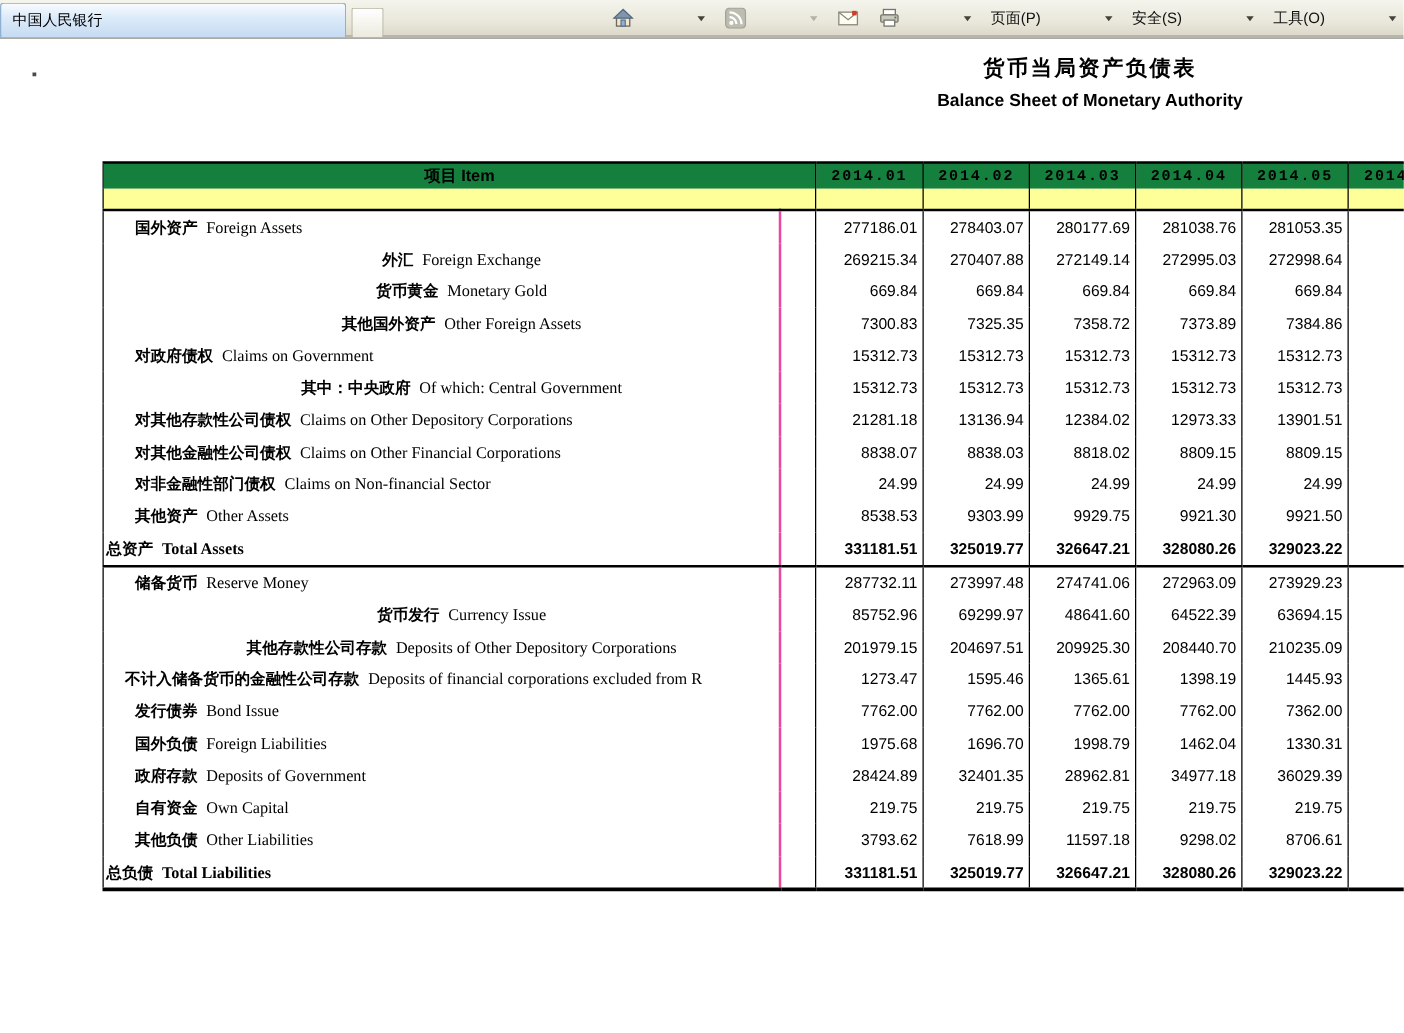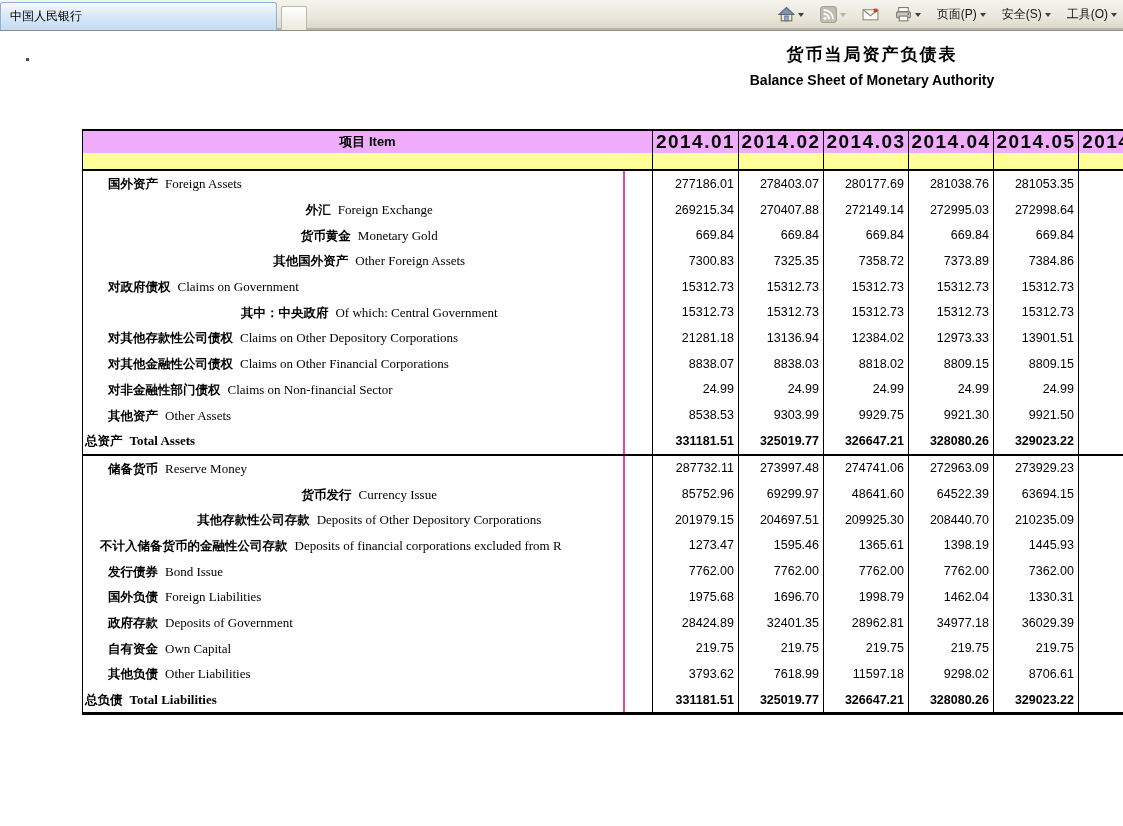--- a/index.html
+++ b/index.html
@@ -20,41 +20,41 @@
     border:1px solid #8fb0d3; border-bottom:none; border-radius:3px 3px 0 0;
     display:flex; align-items:center; padding-left:9px;
     font-size:12px; color:#000;
   }
   .newtab {
     position:absolute; left:281px; top:6px; width:26px; height:24px; box-sizing:border-box;
     background:linear-gradient(#ffffff,#eceadd); border:1px solid #bab8a7; border-bottom:none;
     border-radius:2px 2px 0 0;
   }
   .cmdbar { position:absolute; right:1px; top:0; height:29px; display:flex; align-items:center; }
-  .cmdbtn { display:flex; align-items:center; padding:2px 5px; font-size:12px; color:#111; white-space:nowrap; }
+  .cmdbtn { display:flex; align-items:center; padding:2px 5px; font-size:12px; color:#111; white-space:nowrap;gap:48px; }
   .caret { width:0; height:0; border-left:3px solid transparent; border-right:3px solid transparent; border-top:4px solid #44413a; margin-left:3px; }
   .caret.pale { border-top-color:#b3b2a8; }
   .icon16 { width:17px; height:17px; display:block; }
   .gap6 { width:6px; }
   
   .dot-artifact { position:absolute; left:26px; top:58px; width:3px; height:3px; background:#4a4a4a; }
   .titles { position:absolute; left:672px; top:43px; width:400px; text-align:center; color:#000; }
   .title-zh { font-size:17px; font-weight:bold; letter-spacing:2px; }
   .title-en { font-size:14px; font-weight:bold; margin-top:6px; }
   
   .sheet { position:absolute; left:82px; top:129px; }
   table.bs { border-collapse:collapse; table-layout:fixed; width:1082px; }
   .bs col.c-item { width:541px; } .bs col.c-gap { width:29px; }
   .bs col.c-v1 { width:86px; } .bs col.c-v { width:85px; } .bs col.c-v6 { width:86px; }
   .bs thead th {
-    background:#f0abfc; border-top:2px solid #000; height:20px; padding:0;
+    background:#15803d; border-top:2px solid #000; height:20px; padding:0;
     font-size:13px; font-weight:bold; color:#000; text-align:center; vertical-align:middle;
   }
   .bs thead th.item-h { border-left:1px solid #000; }
-  .bs thead th.date-h { border-left:1px solid #000; font-family:Liberation Sans, sans-serif; letter-spacing:1.5px; font-size:19px; }
+  .bs thead th.date-h { border-left:1px solid #000; font-family:Liberation Mono, monospace; letter-spacing:1.5px; font-size:12px; }
   .bs tr.yellow td { background:#ffff99; border-bottom:2px solid #000; height:16px; padding:0; }
   .bs tr.yellow td.item-y { border-left:1px solid #000; }
   .bs tr.yellow td.date-y { border-left:1px solid #000; }
   .bs tbody td { height:25.7px; padding:0; vertical-align:middle; color:#000; }
   .bs td.item { border-left:1px solid #000; border-right:2px solid #ec4899; white-space:nowrap; overflow:hidden; }
   .bs td.gapcell { border:none; }
   .bs td.val {
     border-left:1px solid #000; text-align:right; padding-right:4px;
     font-size:12.5px; font-family:"Liberation Sans", sans-serif;
   }

